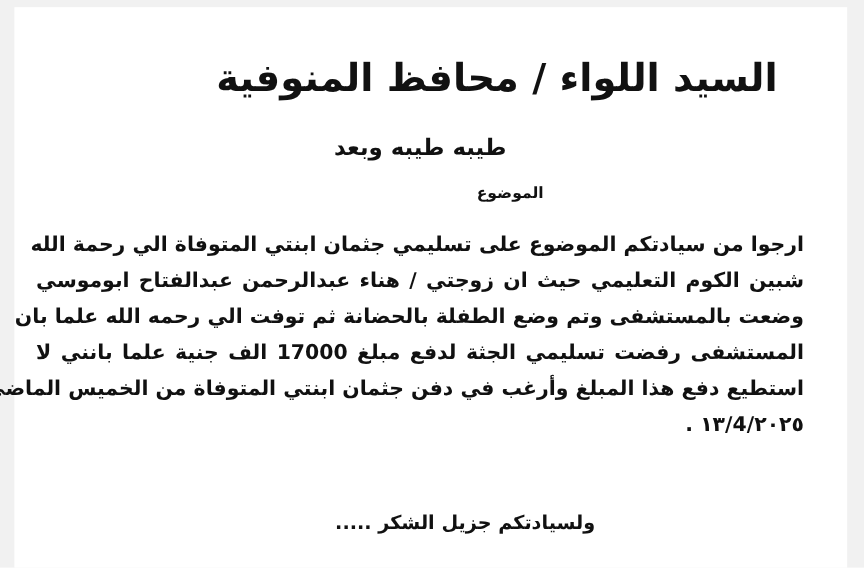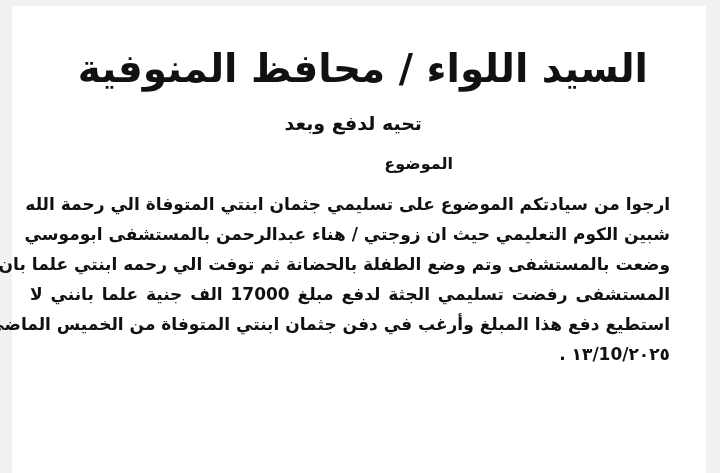--- a/index.html
+++ b/index.html
@@ -20,40 +20,40 @@
       left: 12px;
       top: 6px;
       width: 694px;
       height: 467px;
       background: #ffffff;
     }
     .title {
       position: absolute;
       right: 58px;
       top: 40px;
-      font-size: 39px;
+      font-size: 32px;
       font-weight: bold;
       direction: rtl;
       white-space: nowrap;
       letter-spacing: 0.5px;
     }
     .greeting {
       position: absolute;
       right: 284px;
       top: 106px;
       font-size: 19px;
       font-weight: bold;
       direction: rtl;
       white-space: nowrap;
     }
     .subject {
       position: absolute;
       right: 253px;
       top: 148px;
-      font-size: 16px;
+      font-size: 13px;
       font-weight: bold;
       direction: rtl;
       white-space: nowrap;
     }
     .body-text {
       position: absolute;
       right: 36px;
       top: 183px;
       width: 640px;
       direction: rtl;
@@ -78,25 +78,26 @@
       font-weight: bold;
       direction: rtl;
       white-space: nowrap;
     }
   </style>
 </head>
 <body>
 
 <div class="page">
   <div class="title">السيد اللواء / محافظ المنوفية</div>
-  <div class="greeting">تحيه لدفع وبعد</div>
+  <div class="greeting">طيبه طيبه وبعد</div>
   <div class="subject">الموضوع</div>
 
   <div class="body-text">
     <span class="body-line">ارجوا من سيادتكم الموضوع على تسليمي جثمان ابنتي المتوفاة الي رحمة الله</span>
-    <span class="body-line">شبين الكوم التعليمي حيث ان زوجتي / هناء عبدالرحمن بالمستشفى ابوموسي</span>
-    <span class="body-line">وضعت بالمستشفى وتم وضع الطفلة بالحضانة ثم توفت الي رحمه ابنتي علما بان</span>
+    <span class="body-line">شبين الكوم التعليمي حيث ان زوجتي / هناء عبدالرحمن عبدالفتاح ابوموسي</span>
+    <span class="body-line">وضعت بالمستشفى وتم وضع الطفلة بالحضانة ثم توفت الي رحمه الله علما بان</span>
     <span class="body-line">المستشفى رفضت تسليمي الجثة لدفع مبلغ 17000 الف جنية علما بانني لا</span>
     <span class="body-line">استطيع دفع هذا المبلغ وأرغب في دفن جثمان ابنتي المتوفاة من الخميس الماضي</span>
-    <span class="body-line last">٢٠٢٥/10/١٣ .</span>
+    <span class="body-line last">٢٠٢٥/4/١٣ .</span>
   </div>
 
+  <div class="closing">ولسيادتكم جزيل الشكر .....</div>
 </div>
 
 </body></html>

